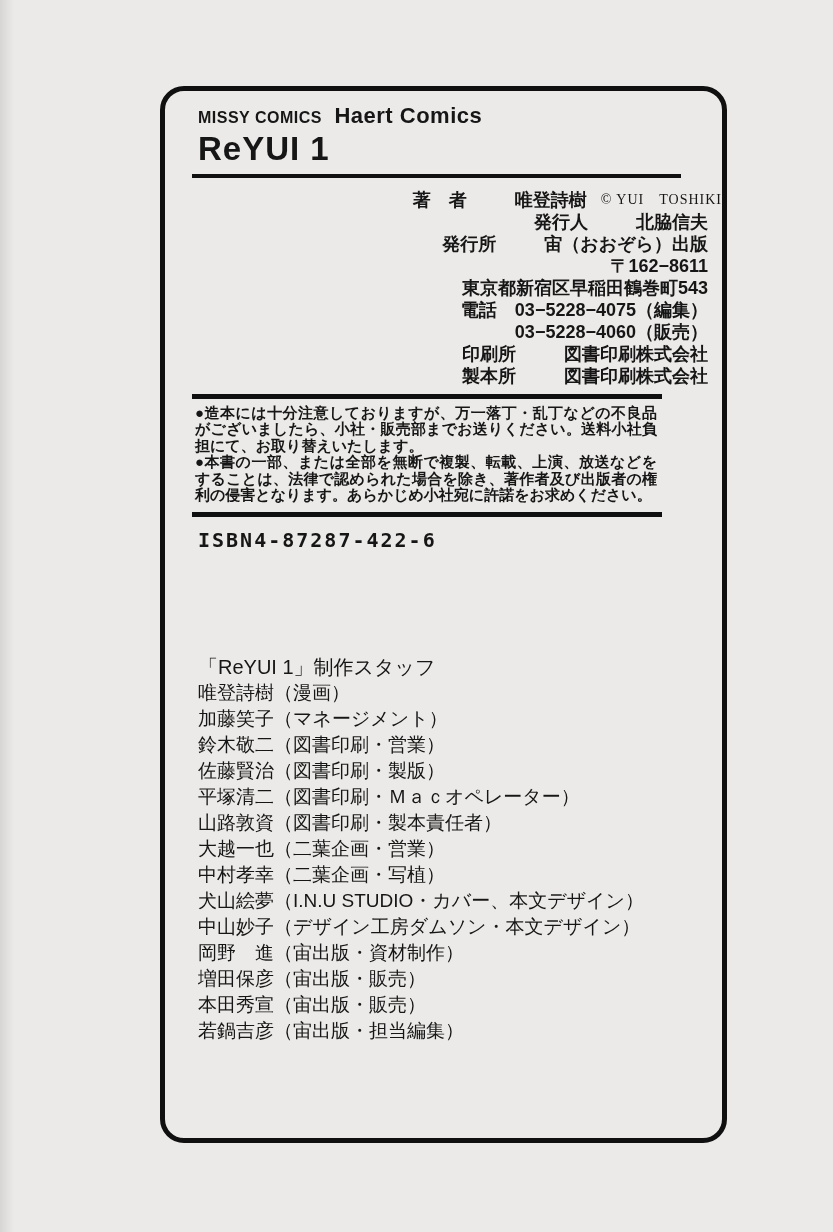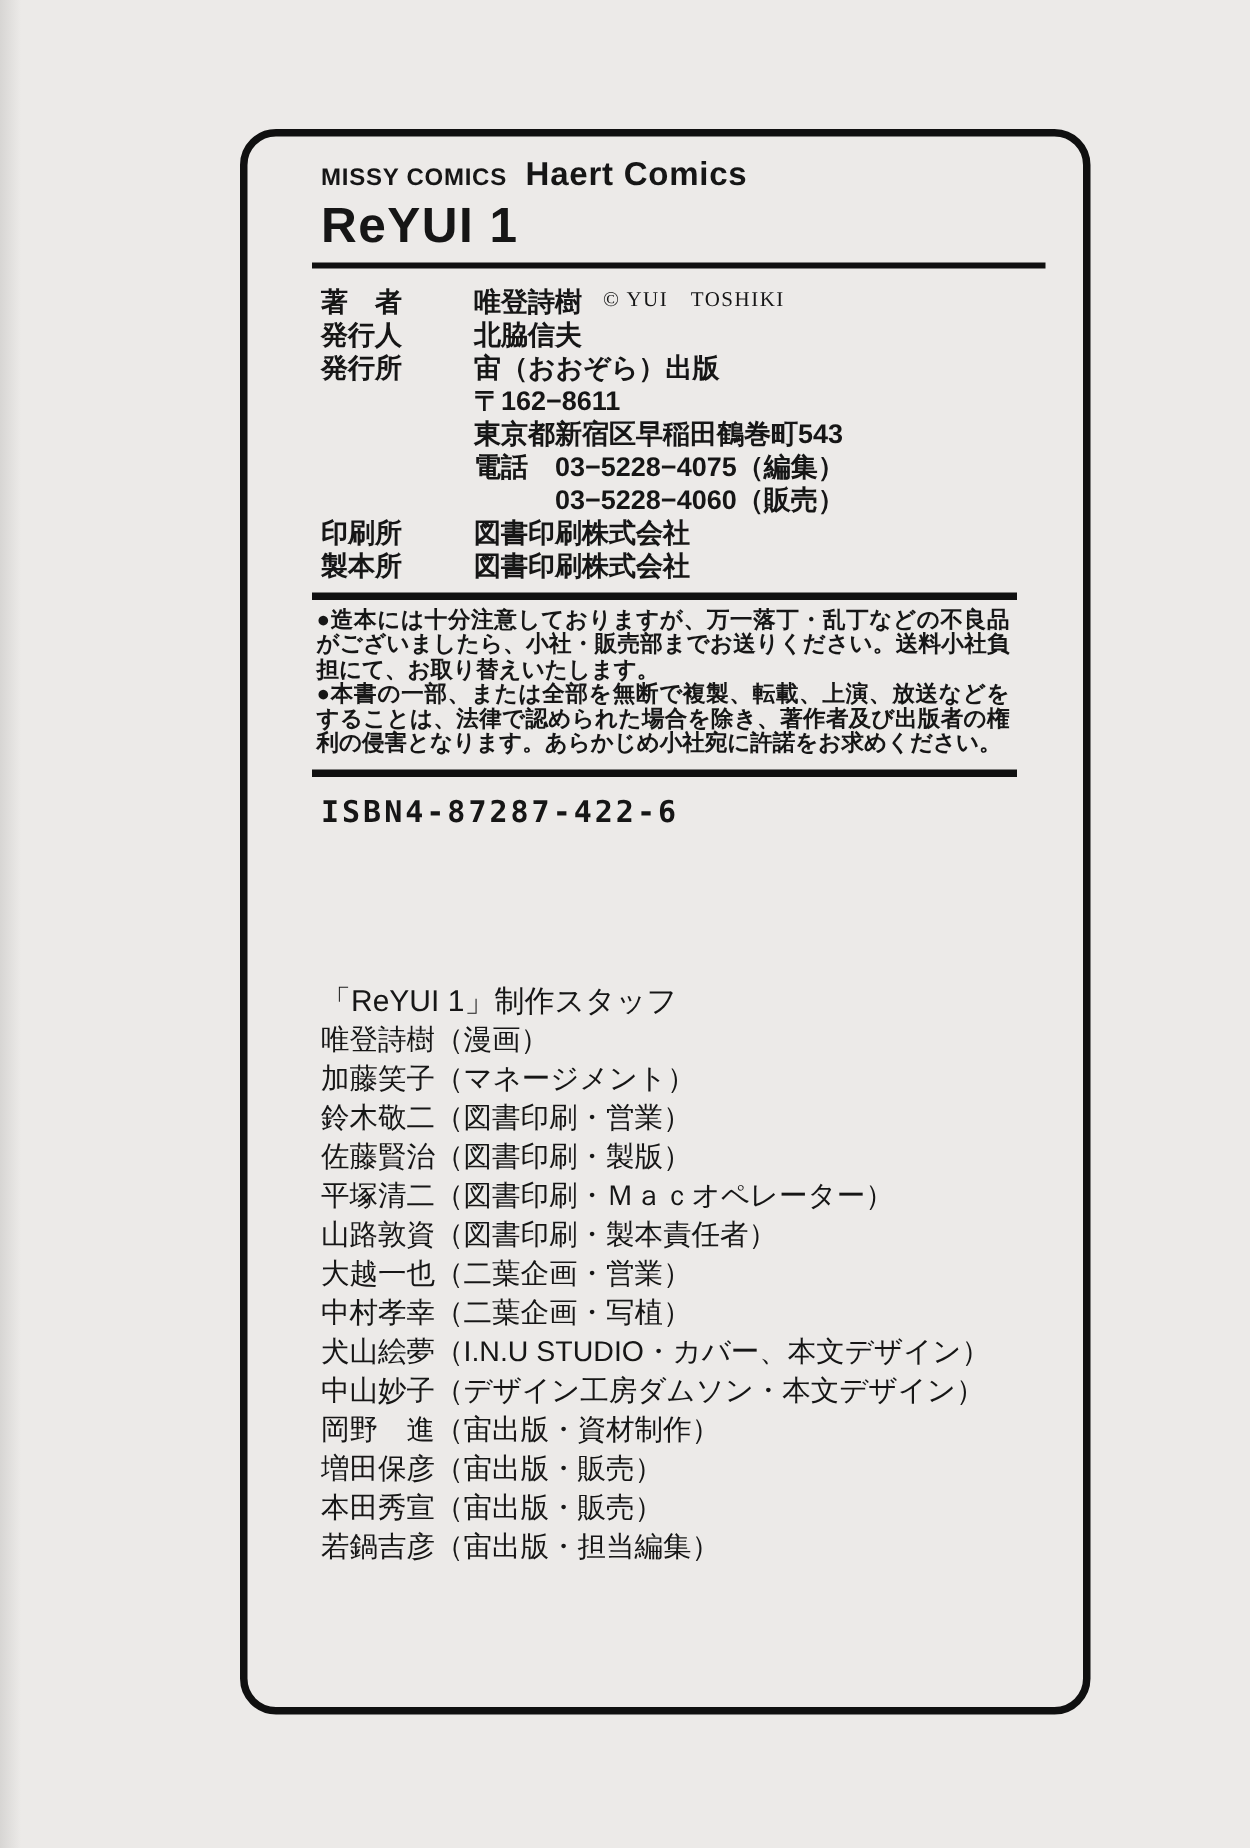--- a/index.html
+++ b/index.html
@@ -17,21 +17,21 @@
     background: linear-gradient(to right, rgba(120,120,118,0.18), rgba(120,120,118,0));
   }
   .page-frame {
     position: absolute;
     left: 160px; top: 86px;
     width: 557px; height: 1047px;
     border: 5px solid #101010;
     border-radius: 24px;
     background: #eceae8;
   }
-  .inner { position: relative; width: 100%; height: 100%; margin-left: 16px; }
+  .inner { position: relative; width: 100%; height: 100%; }
 
   
   .header { padding: 14px 30px 0 33px; }
   .imprint-line { line-height: 22px; white-space: nowrap; }
   .imprint-small {
     font-size: 16px; font-weight: bold; letter-spacing: 0.5px;
   }
   .imprint-large {
     font-size: 22px; font-weight: bold; letter-spacing: 0.5px; margin-left: 8px;
   }
@@ -45,21 +45,21 @@
     margin-top: 2px; white-space: nowrap;
   }
 
   .rule { background: #101010; margin-left: 27px; }
   .rule-1 { width: 489px; height: 4px; margin-top: 7px; }
   .rule-2 { width: 470px; height: 5px; margin-top: 7px; }
   .rule-3 { width: 470px; height: 5px; margin-top: 5px; }
 
   
   .pub-block { padding: 11px 0 0 33px; font-weight: bold; }
-  .pub-row { display: flex; font-size: 18px; line-height: 22px; white-space: nowrap; }
+  .pub-row { display: flex; font-size: 18px; line-height: 22px; white-space: nowrap; justify-content: flex-end; }
   .pub-label { width: 76px; flex: 0 0 76px; }
   .pub-value { margin-left: 26px; }
   .pub-note {
     font-family: "Liberation Serif", serif; font-weight: normal;
     font-size: 14px; margin-left: 14px; align-self: center; letter-spacing: 1px;
   }
 
   
   .notice-block { padding: 6px 0 4px 30px; width: 462px; }
   .notice-para {

